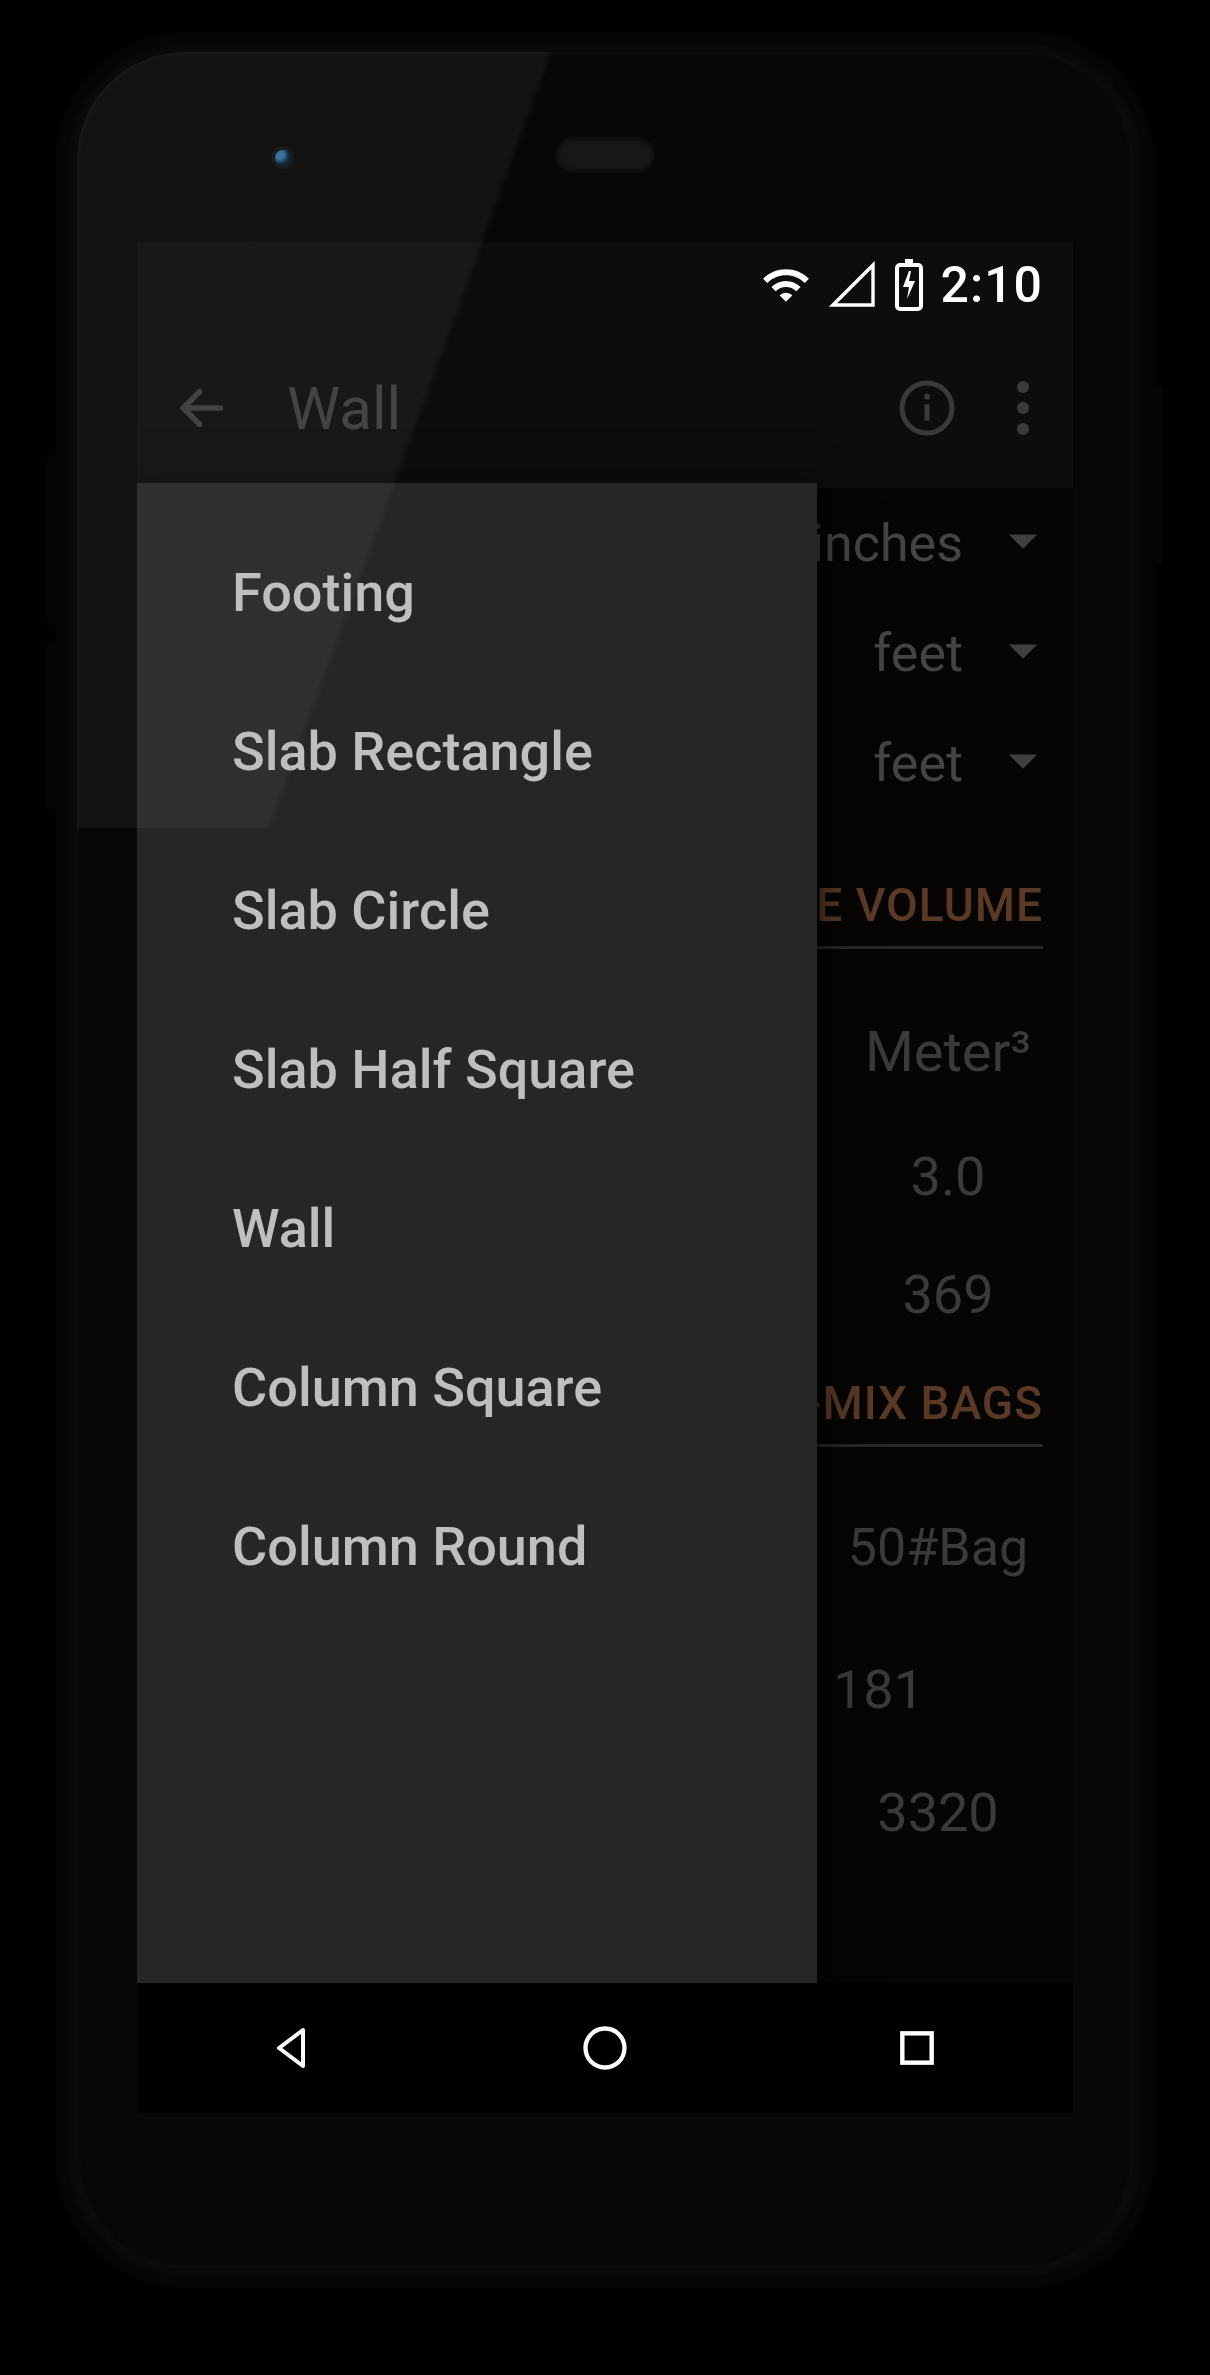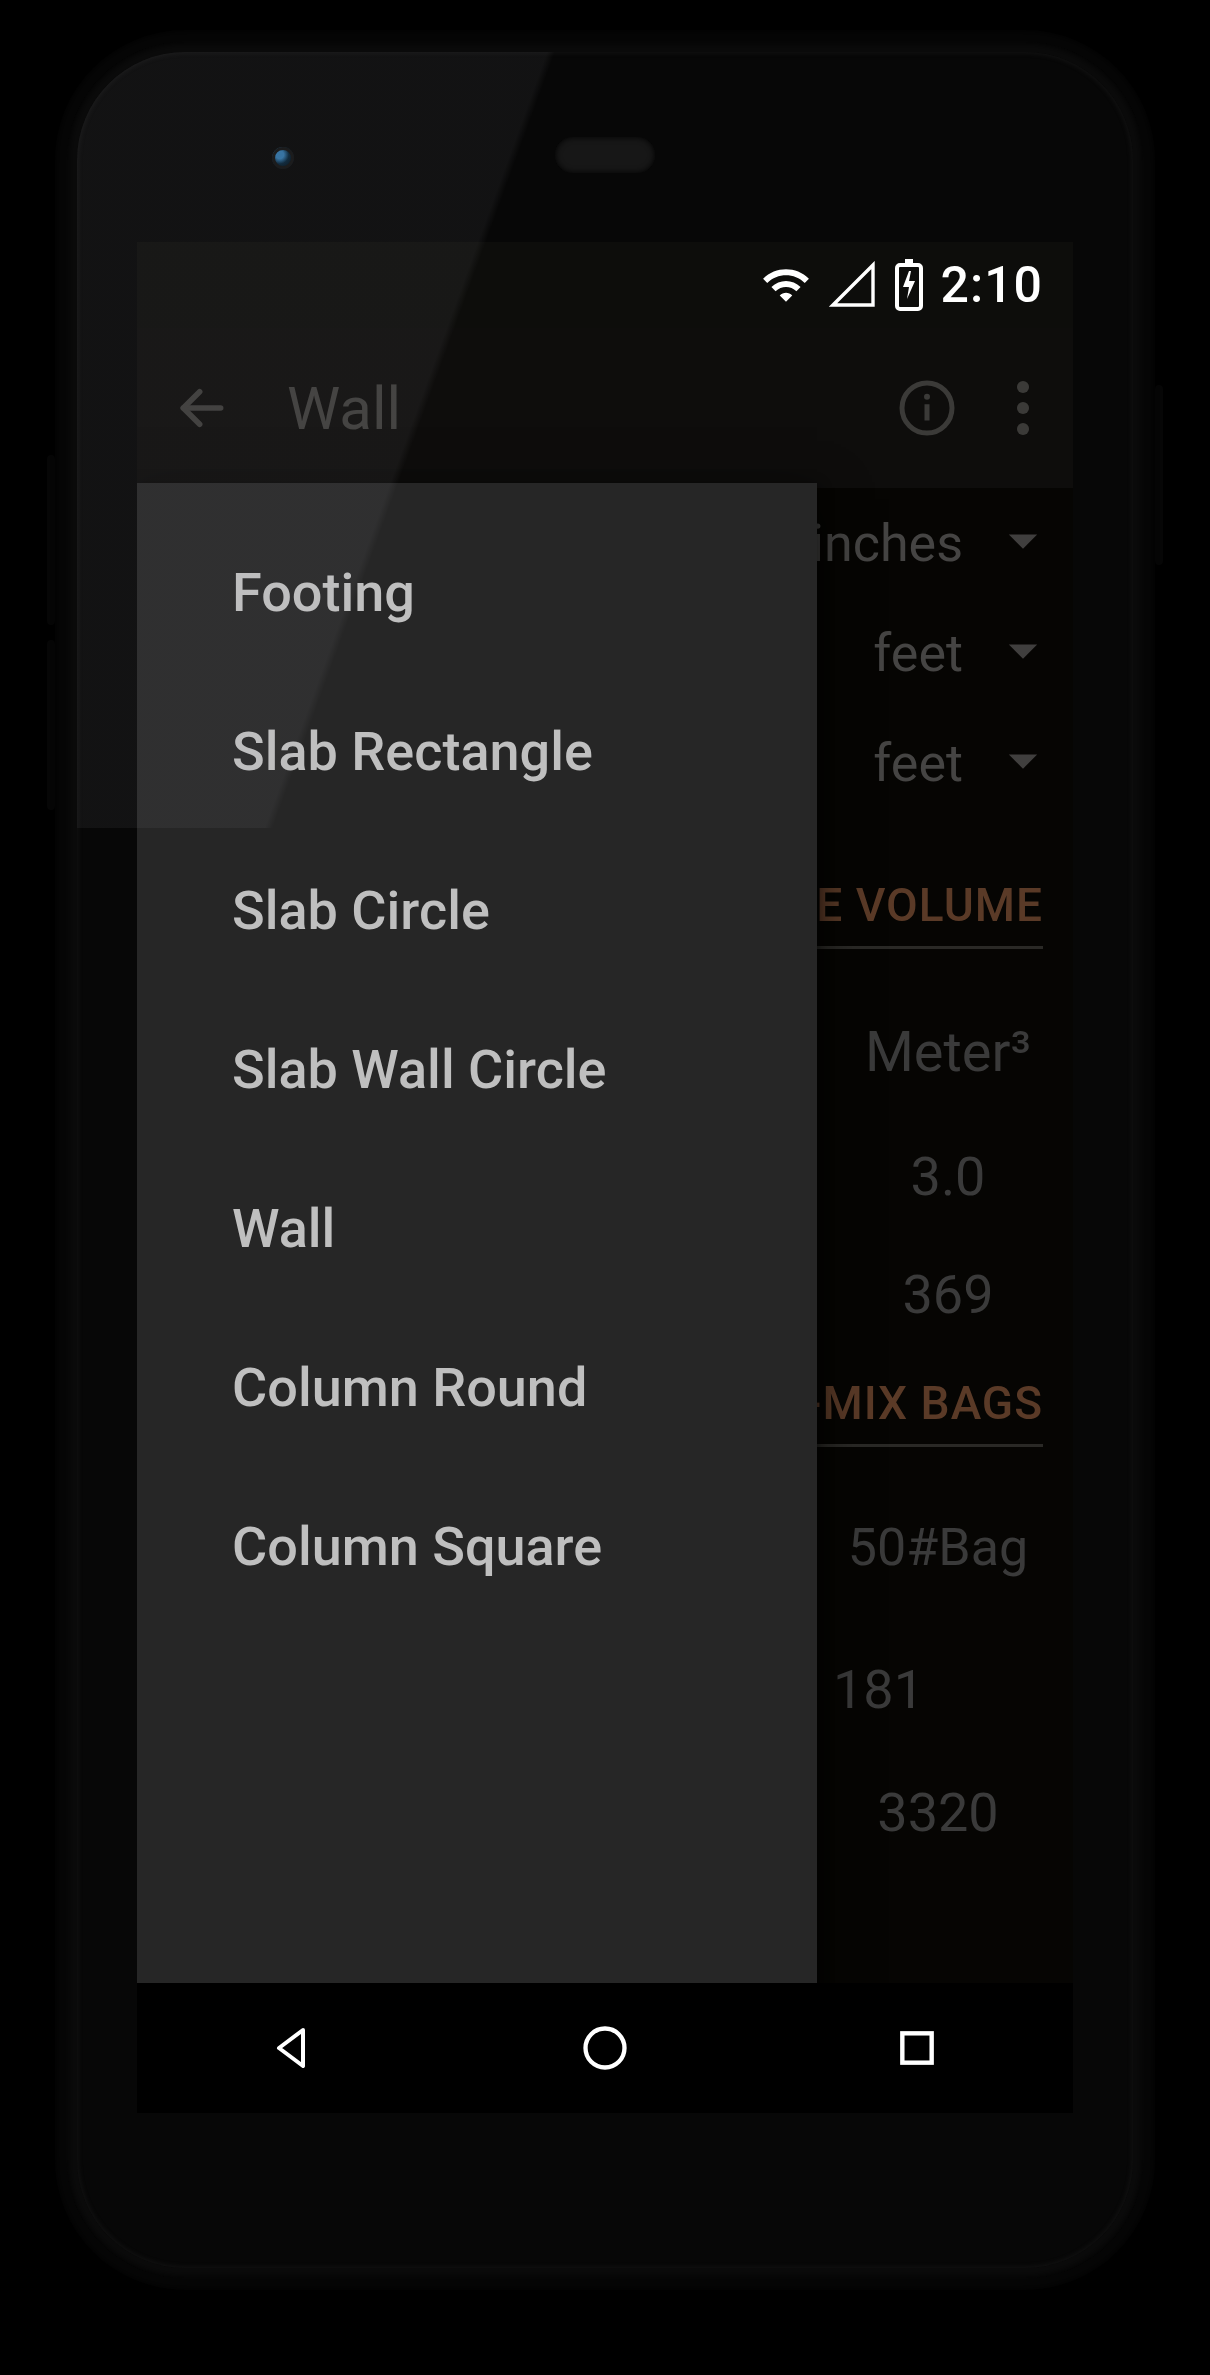--- a/index.html
+++ b/index.html
@@ -375,24 +375,24 @@
             <div class="cell">3320</div>
           </div>
 
         </div>
 
         <div class="menu-scrim"></div>
         <div class="menu">
           <div class="menu-item">Footing</div>
           <div class="menu-item">Slab Rectangle</div>
           <div class="menu-item">Slab Circle</div>
-          <div class="menu-item">Slab Wall Circle</div>
+          <div class="menu-item">Slab Half Square</div>
           <div class="menu-item">Wall</div>
+          <div class="menu-item">Column Square</div>
           <div class="menu-item">Column Round</div>
-          <div class="menu-item">Column Square</div>
         </div>
 
       </div>
 
       <div class="navbar">
         <div class="nav-btn">
           <svg width="48" height="48" viewBox="0 0 24 24" fill="none" stroke="#fff" stroke-width="2" stroke-linejoin="round">
               <path d="M17 3 L5 12 L17 21 Z" fill="none"></path>
             </svg>
         </div>

